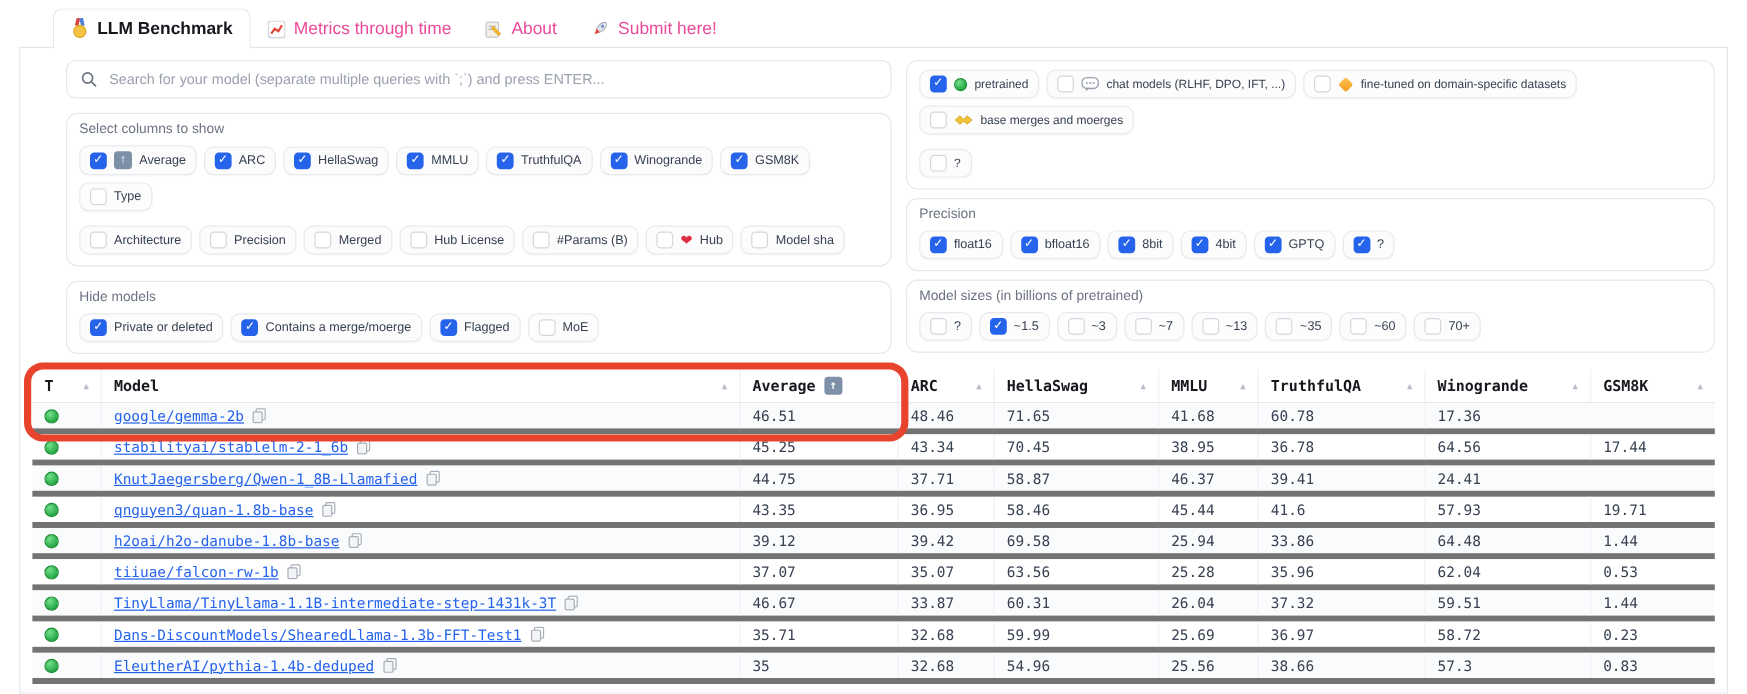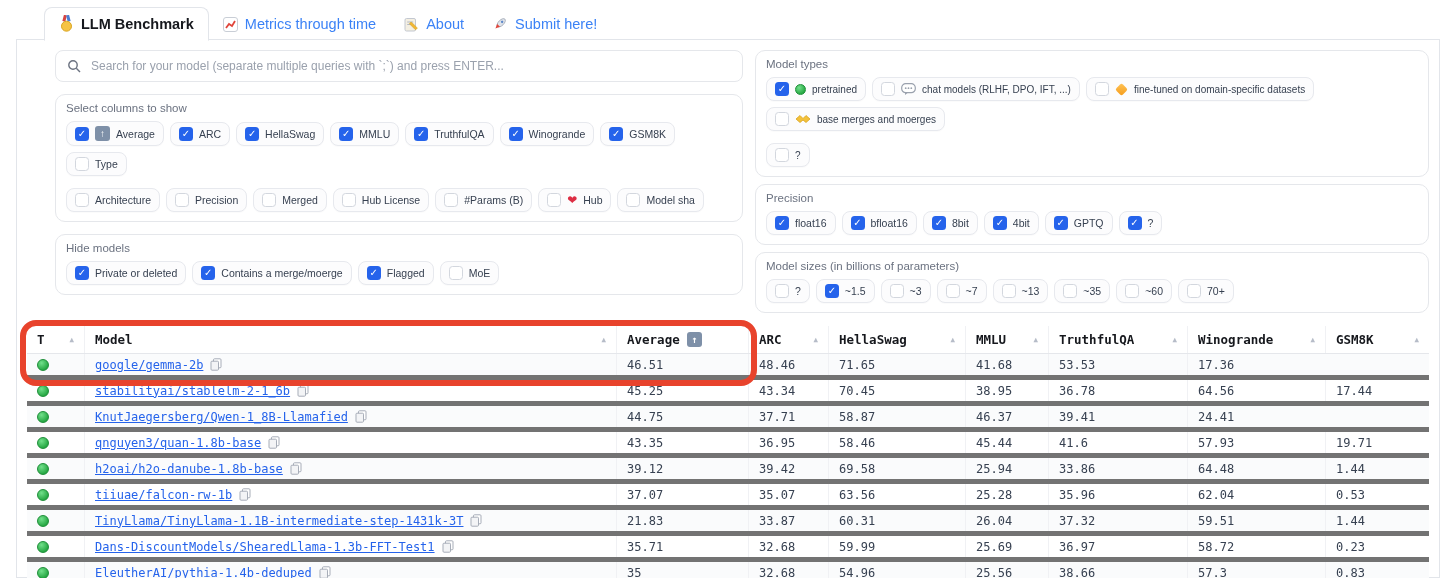--- a/index.html
+++ b/index.html
@@ -4,21 +4,21 @@
 <style>
   * { box-sizing: border-box; }
   html,body { margin:0; padding:0; }
   body {
     width:1456px; height:578px; overflow:hidden; background:#fff;
     font-family:"Liberation Sans","DejaVu Sans",sans-serif; color:#1f2937;
   }
   
   .tabbar { display:flex; align-items:flex-end; height:40px; padding:6px 16px 0 44px; position:relative; }
   .tabbar::after { content:""; position:absolute; left:16px; right:16px; bottom:0; height:1px; background:#e2e5ea; }
-  .tab { display:flex; align-items:center; gap:7px; padding:7px 14px 8px; font-size:14.5px; color:#3b82f6; cursor:pointer; position:relative; white-space:nowrap; }
+  .tab { display:flex; align-items:center; gap:7px; padding:7px 14px 8px; font-size:14.5px; color:#ec4899; cursor:pointer; position:relative; white-space:nowrap; }
   .tab.active { background:#fff; border:1px solid #e2e5ea; border-bottom:1px solid #fff; border-radius:8px 8px 0 0; color:#16181d; font-weight:700; z-index:2; margin-bottom:-1px; }
   .ticon { display:inline-flex; align-items:center; }
   
   .panel { margin:0 16px; border:1px solid #e2e5ea; border-top:none; padding:10px; height:538px; }
   .filters-grid { display:grid; grid-template-columns:688px 1fr; gap:12px;padding-left:28px; }
   .left-col { display:flex; flex-direction:column; gap:12px; }
   .right-col { display:flex; flex-direction:column; gap:7px; }
   .box { border:1px solid #e5e7eb; border-radius:10px; padding:7px 10px 9px; background:#fff; }
   .box-label { font-size:11.5px; color:#6b7280; margin-bottom:7px; }
   .search-box { display:flex; align-items:center; gap:8px; border:1px solid #e5e7eb; border-radius:8px; height:32px; padding:0 11px; background:#fff; }
@@ -200,21 +200,20 @@
             </label>
             <label class="pill">
               <span class="cb un"></span>
               <span>MoE</span>
             </label>
           </div>
       </div>
     </div>
     <div class="right-col">
       <div class="box">
-        <div class="box-label">Model types</div>
         <div class="pill-row mt-pills">
             <label class="pill">
               <span class="cb checked">✓</span>
               <span class="icon icon-green-circle"></span>
               <span>pretrained</span>
             </label>
             <label class="pill">
               <span class="cb un"></span>
               <span class="icon icon-speech-bubble">
                 <svg width="15" height="13" viewBox="0 0 15 13">
@@ -271,21 +270,21 @@
               <span class="cb checked">✓</span>
               <span>GPTQ</span>
             </label>
             <label class="pill">
               <span class="cb checked">✓</span>
               <span>?</span>
             </label>
           </div>
       </div>
       <div class="box">
-        <div class="box-label">Model sizes (in billions of parameters)</div>
+        <div class="box-label">Model sizes (in billions of pretrained)</div>
         <div class="pill-row">
             <label class="pill">
               <span class="cb un"></span>
               <span>?</span>
             </label>
             <label class="pill">
               <span class="cb checked">✓</span>
               <span>~1.5</span>
             </label>
             <label class="pill">
@@ -385,21 +384,21 @@
               <svg width="12" height="13" viewBox="0 0 12 13">
                 <rect x="3.5" y="0.8" width="7.5" height="9" rx="1" fill="#fff" stroke="#a7adb8"></rect>
                 <rect x="1" y="3.2" width="7.5" height="9" rx="1" fill="#f3f4f6" stroke="#a7adb8"></rect>
               </svg>
             </span>
           </div>
           <div class="td">46.51</div>
           <div class="td">48.46</div>
           <div class="td">71.65</div>
           <div class="td">41.68</div>
-          <div class="td">53.53</div>
+          <div class="td">60.78</div>
           <div class="td">17.36</div>
         </div>
         <div class="tr">
           <div class="td">
             <span class="type-dot"></span>
           </div>
           <div class="td">
             <span class="model-link">stabilityai/stablelm-2-1_6b</span>
             <span class="copy-ic">
               <svg width="12" height="13" viewBox="0 0 12 13">
@@ -505,21 +504,21 @@
           </div>
           <div class="td">
             <span class="model-link">TinyLlama/TinyLlama-1.1B-intermediate-step-1431k-3T</span>
             <span class="copy-ic">
               <svg width="12" height="13" viewBox="0 0 12 13">
                 <rect x="3.5" y="0.8" width="7.5" height="9" rx="1" fill="#fff" stroke="#a7adb8"></rect>
                 <rect x="1" y="3.2" width="7.5" height="9" rx="1" fill="#f3f4f6" stroke="#a7adb8"></rect>
               </svg>
             </span>
           </div>
-          <div class="td">21.83</div>
+          <div class="td">46.67</div>
           <div class="td">33.87</div>
           <div class="td">60.31</div>
           <div class="td">26.04</div>
           <div class="td">37.32</div>
           <div class="td">59.51</div>
           <div class="td">1.44</div>
         </div>
         <div class="tr">
           <div class="td">
             <span class="type-dot"></span>

